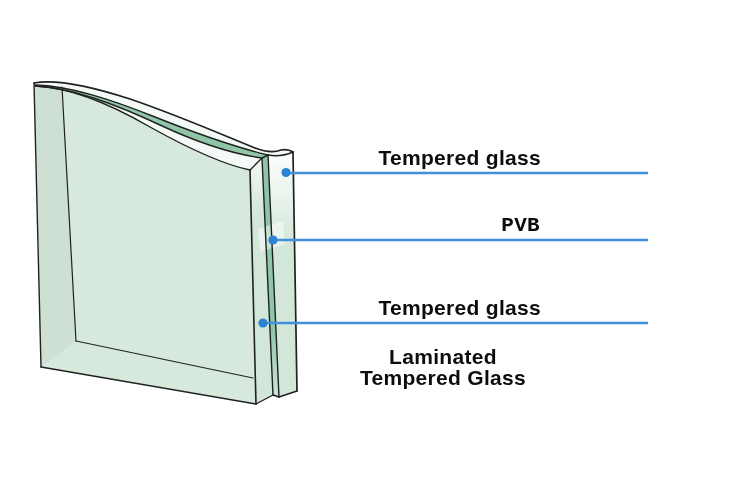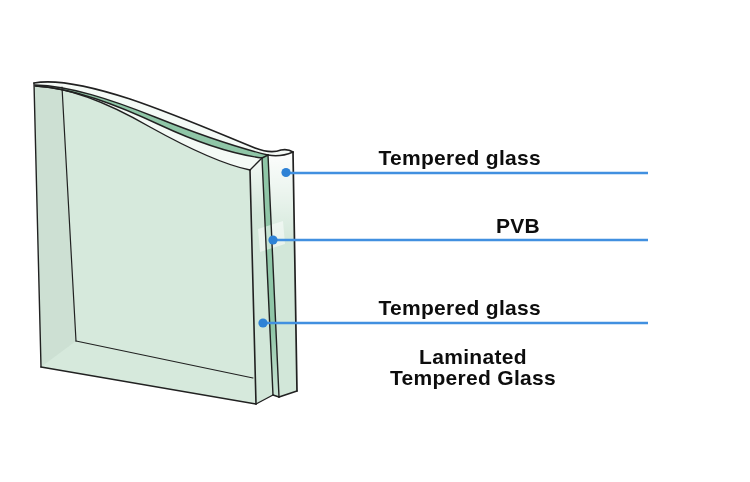--- a/index.html
+++ b/index.html
@@ -11,24 +11,24 @@
   }
   .stage{position:relative;width:644px;height:482px;}
   .stage svg{position:absolute;left:0;top:0;}
   .callout-label{
     position:absolute;
     font-size:21px;font-weight:700;color:var(--text,#0d0d0d);
     letter-spacing:.3px;white-space:nowrap;line-height:22px;
     text-align:right;
   }
   .label-top{top:147px;right:103px;}
-  .label-middle{top:215px;right:104px;}
+  .label-middle{top:215px;right:104px;font-family:Liberation Mono, monospace;}
   .label-bottom{top:297px;right:103px;}
   .caption{
-    position:absolute;top:346px;right:88px;
+    position:absolute;top:346px;right:118px;
     font-size:21px;font-weight:700;color:var(--text,#0d0d0d);
     letter-spacing:.3px;line-height:21px;text-align:center;
   }
   .caption span{display:block;white-space:nowrap;}
 </style>
 </head>
 <body>
 
 <div class="stage">
 

